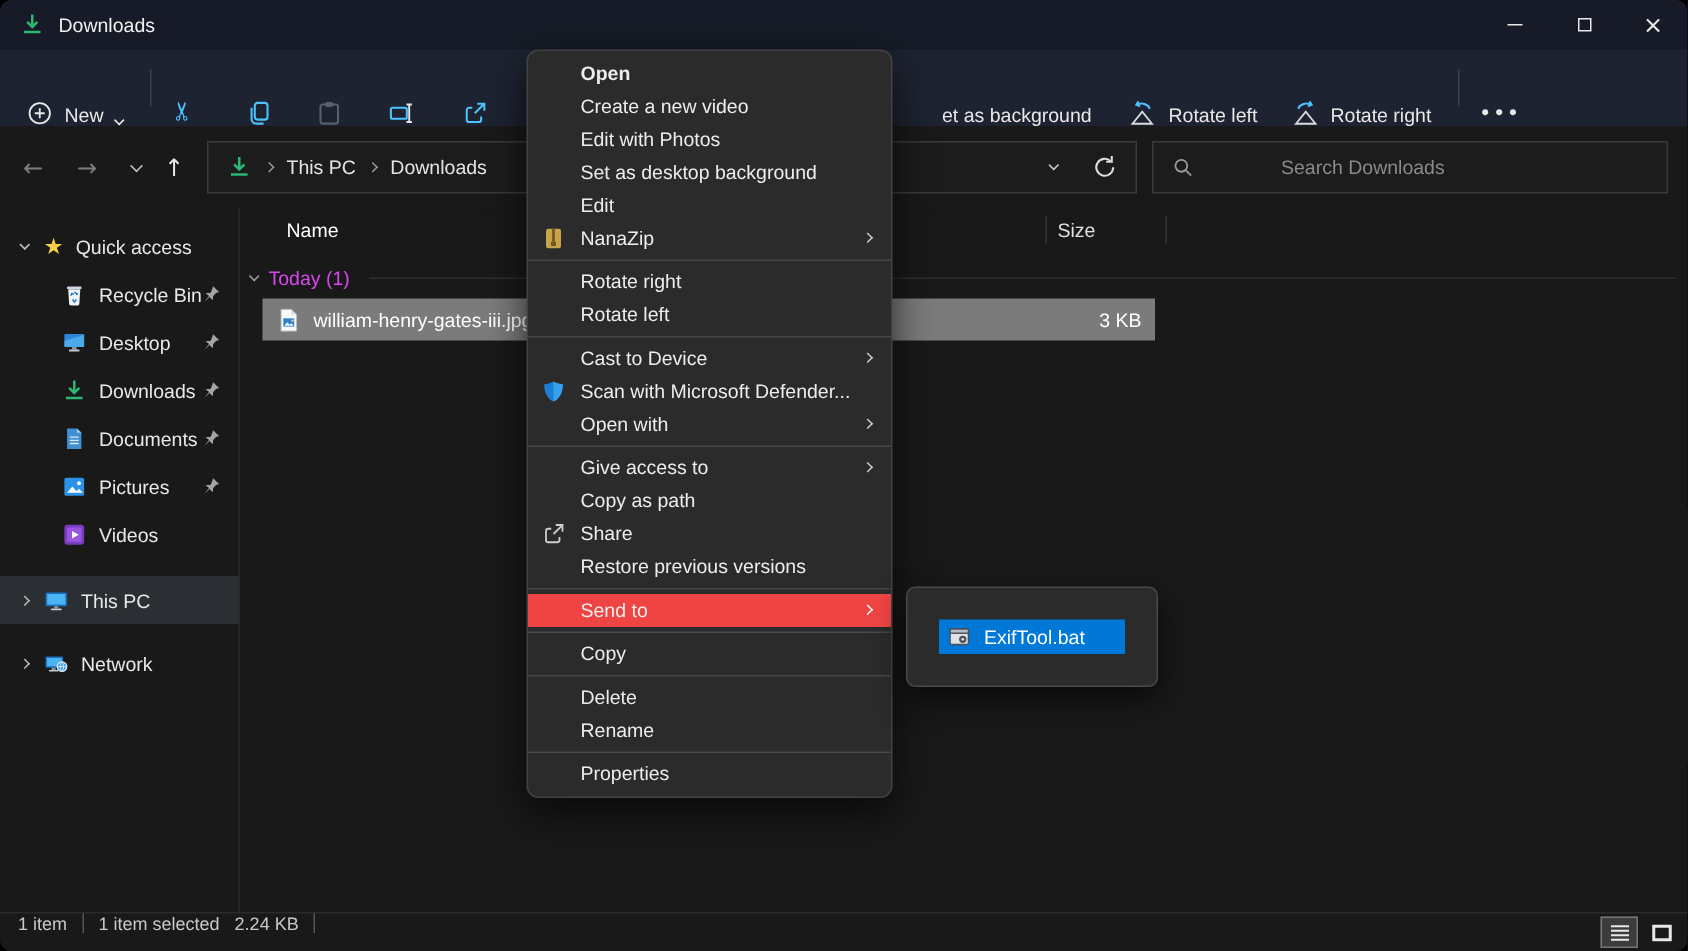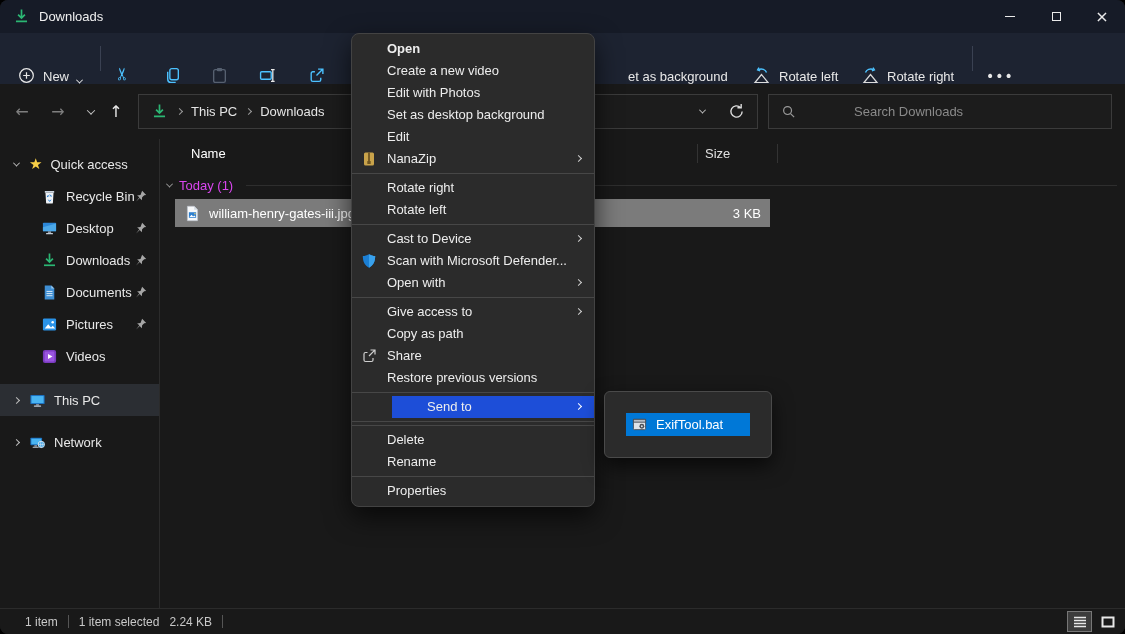--- a/index.html
+++ b/index.html
@@ -62,31 +62,31 @@
   .col-size { position:absolute; left:544px; top:7px; color:#e0e0e0; }
   .col-sep { position:absolute; top:5px; width:1px; height:19px; background:#333; }
   .group-row { position:absolute; top:36px; left:6px; right:8px; height:20px; display:flex; align-items:center; gap:7px; color:#d946ef; }
   .group-chev { color:#9a9a9a; }
   .group-line { flex:1; height:1px; background:#2e2e2e; margin-left:6px; }
   .file-row { position:absolute; top:60px; left:14px; width:595px; height:28px; background:#7b7b7b; display:flex; align-items:center; padding:0 9px; gap:8px; }
   .file-name { color:#fff; }
   .file-size { margin-left:auto; color:#fff; }
 
   
-  .statusbar { position:absolute; bottom:0; left:0; right:0; height:26px; background:#191919; border-top:1px solid #2b2b2b; display:flex; align-items:center; color:#c9c9c9; font-size:12px; padding-left:25px; gap:10px; }
+  .statusbar { position:absolute; bottom:0; left:0; right:0; height:26px; background:#191919; border-top:1px solid #2b2b2b; display:flex; color:#c9c9c9; font-size:12px; padding-left:12px; gap:10px; }
   .st-sep { width:1px; height:13px; background:#555; }
   .view-btns { position:absolute; right:5px; top:2px; display:flex; gap:3px; }
   .view-btn { width:25px; height:21px; display:flex; align-items:center; justify-content:center; }
   .view-btn.active { background:#3c3c3c; border:1px solid #777; }
 
   
   .context-menu { position:absolute; left:351px; top:33px; width:244px; background:#2b2b2b; border:1px solid #434343; border-radius:8px; padding:4px 0; box-shadow:0 10px 26px rgba(0,0,0,.65); z-index:10; }
   .mi { position:relative; height:22px; line-height:22px; padding-left:35px; color:#ededed; font-size:13px; white-space:nowrap; }
   .mi.bold { font-weight:bold; }
-  .mi.hl { background:#1d4ed8;margin-left:40px; }
+  .mi.hl { background:#ef4444; }
   .mi-chev { position:absolute; right:13px; top:8px; color:#cfcfcf; }
   .mi-icon { position:absolute; left:9px; top:3px; width:16px; height:16px; }
   .msep { height:1px; background:#474747; margin:3px 0; }
 
   
   .submenu { position:absolute; left:604px; top:391px; width:168px; background:#2b2b2b; border:1px solid #4a4a4a; border-radius:6px; padding:21px; box-shadow:0 8px 20px rgba(0,0,0,.65); z-index:11; }
   .smi { height:23px; display:flex; align-items:center; background:#0078d7; padding:0 6px; gap:9px; color:#fff; }
   .smi-icon { width:15px; height:15px; display:block; }
 </style>
 </head>
@@ -409,20 +409,21 @@
         </svg>
       <span>Share</span>
     </div>
     <div class="mi"><span>Restore previous versions</span></div>
     <div class="msep"></div>
     <div class="mi hl">
       <span>Send to</span>
       <span class="mi-chev chev r sm" style="color:#fff"></span>
     </div>
     <div class="msep"></div>
+    <div class="mi"><span>Copy</span></div>
     <div class="msep"></div>
     <div class="mi"><span>Delete</span></div>
     <div class="mi"><span>Rename</span></div>
     <div class="msep"></div>
     <div class="mi"><span>Properties</span></div>
   </div>
 
   <div class="submenu">
     <div class="smi">
       <svg class="smi-icon" viewBox="0 0 16 16">

